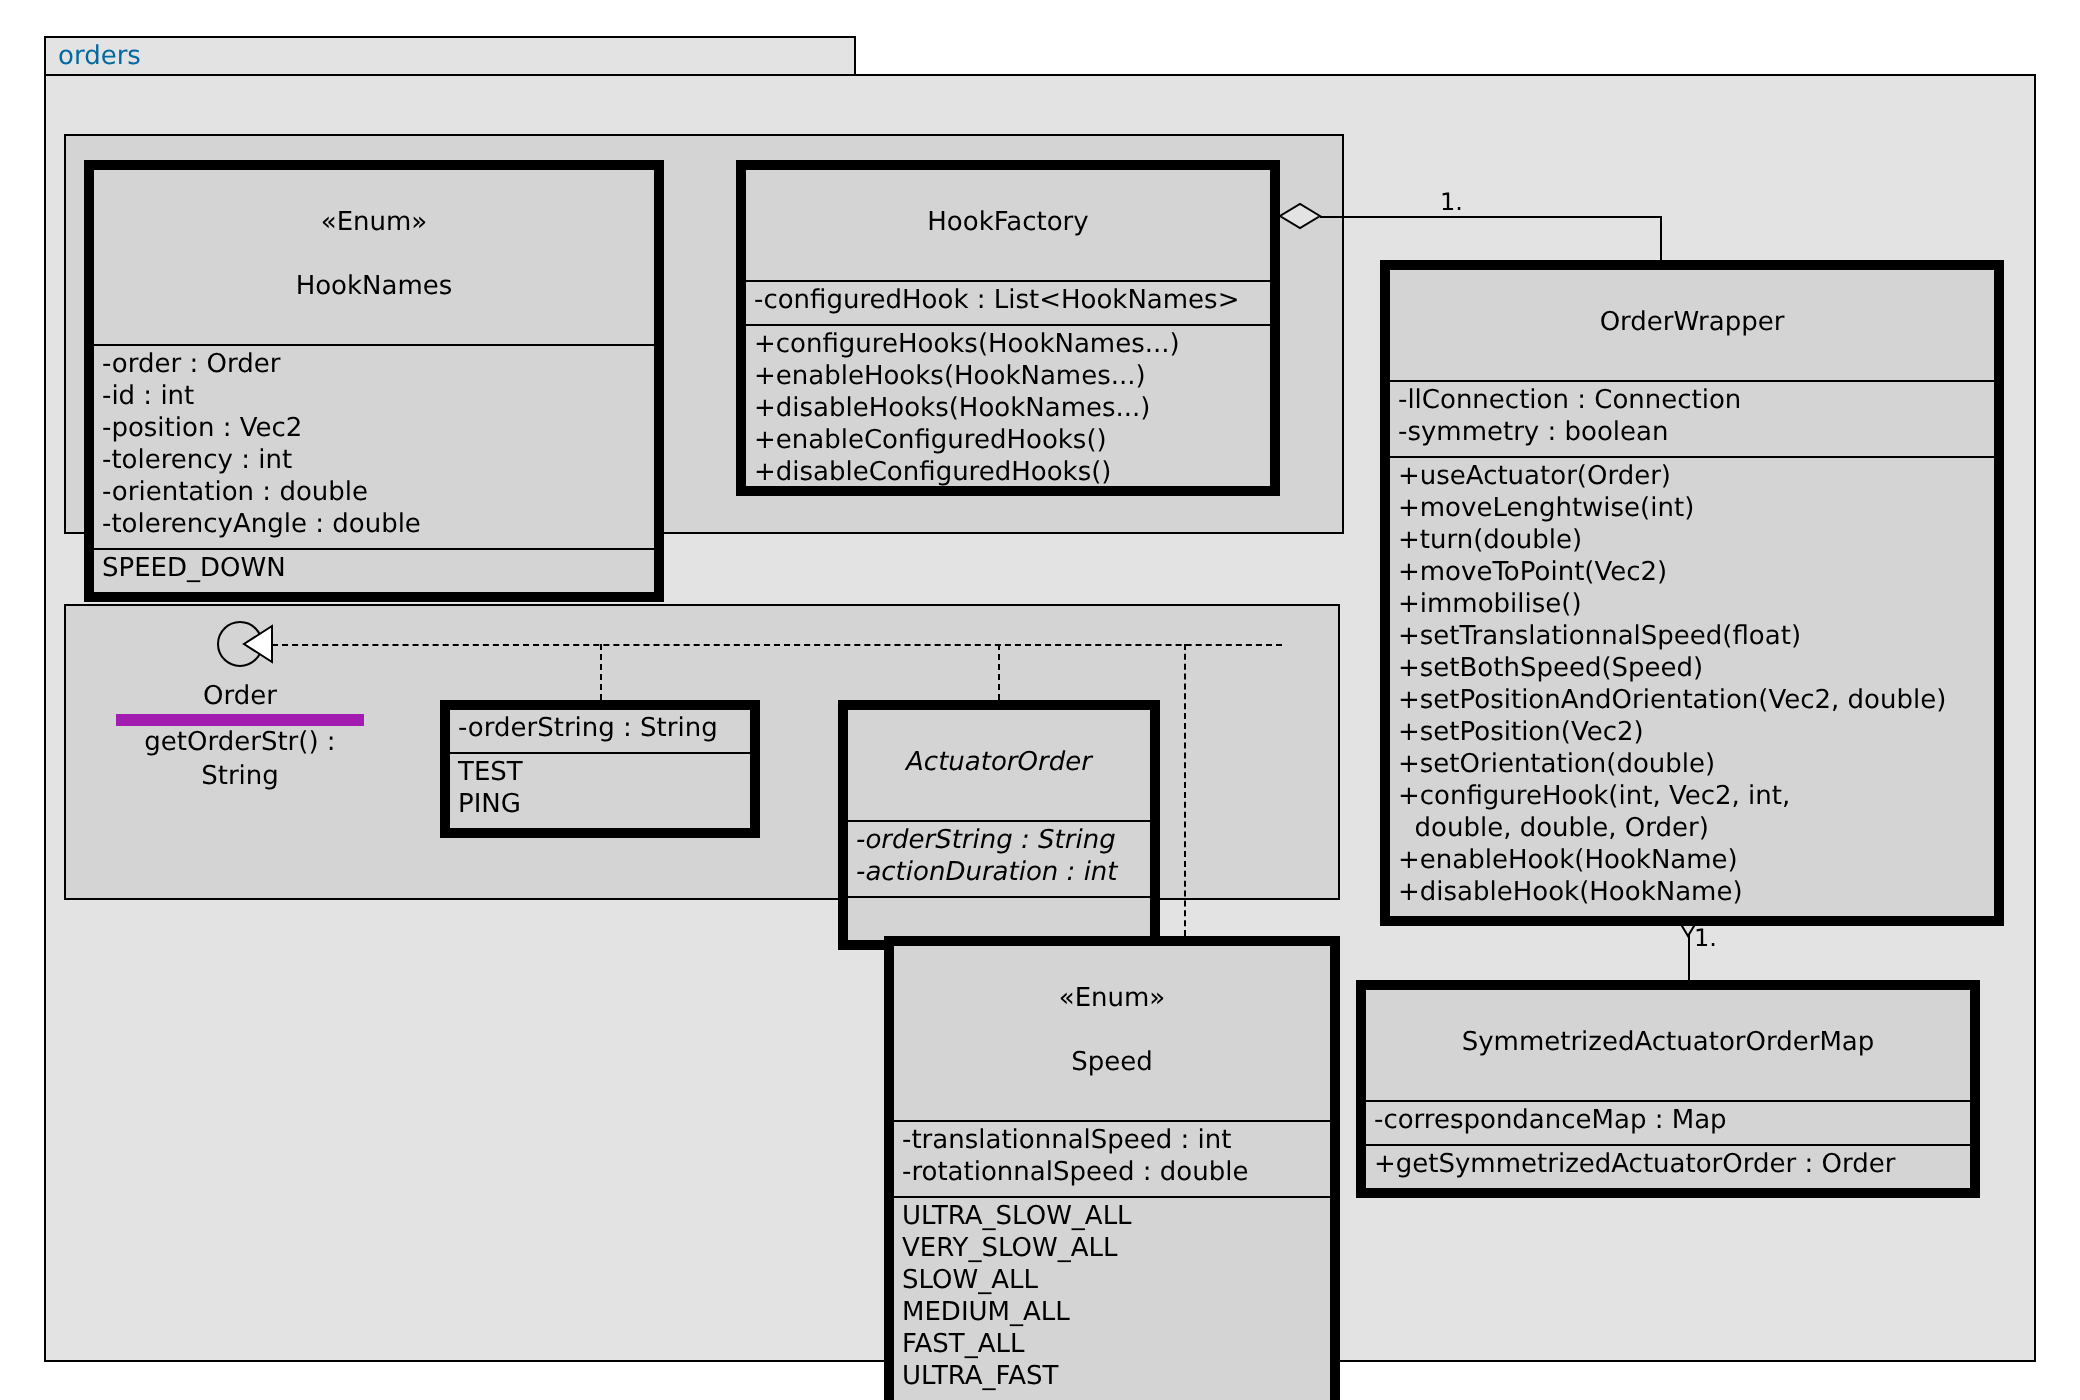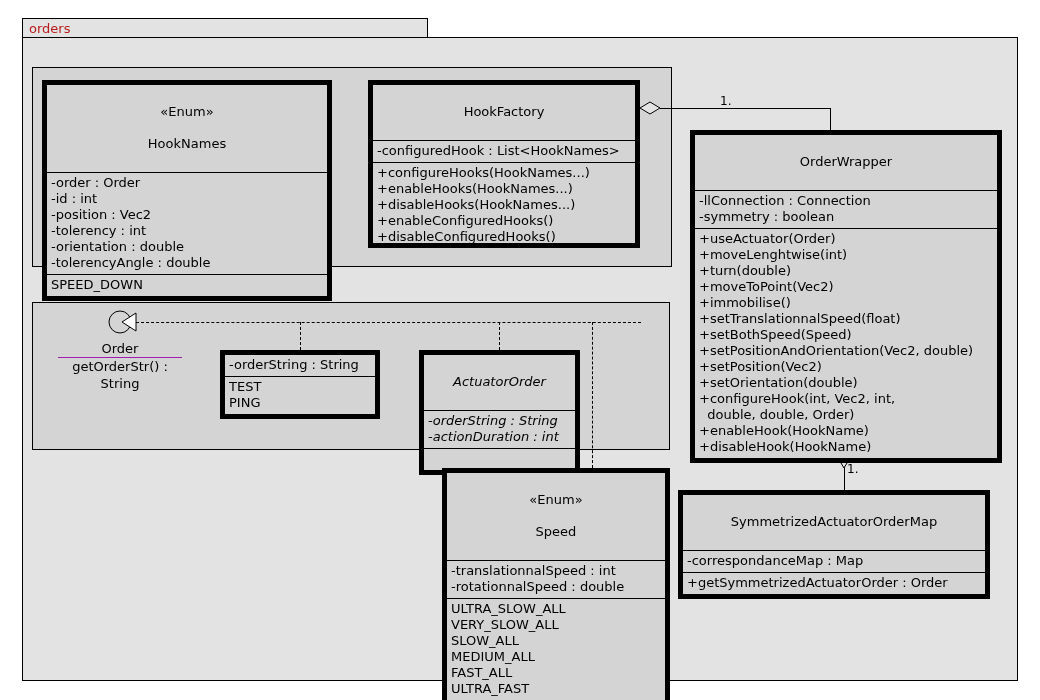--- a/index.html
+++ b/index.html
@@ -25,21 +25,21 @@
   .pkg-outer { background: #e3e3e3; }
   .pkg-inner { background: #d4d4d4; }
   .pkg-tab {
     position: absolute;
     box-sizing: border-box;
     border: 1px solid #000000;
     border-bottom: none;
     font-size: 13px;
     line-height: 19px;
     padding-left: 6px;
-    color: #b91c1c;
+    color: #0369a1;
     white-space: nowrap;
   }
   .tab-outer { background: #e3e3e3; }
   .tab-inner { background: #d4d4d4; margin-top: 20px; }
 
   
   .cls {
     position: absolute;
     box-sizing: border-box;
     border: 5px solid #000000;
@@ -68,21 +68,21 @@
   
   .iface {
     position: absolute;
     font-size: 13px;
     color: #000000;
     text-align: center;
   }
   .iface-name { line-height: 17px; }
   .iface-op {
     line-height: 17px;
-    border-top: 1px solid #a21caf;
+    border-top: 6px solid #a21caf;
     padding: 0 2px;
   }
 
   
   .ln {
     position: absolute;
     background: #000000;
   }
   .ln-h { height: 1px; }
   .ln-v { width: 1px; }

